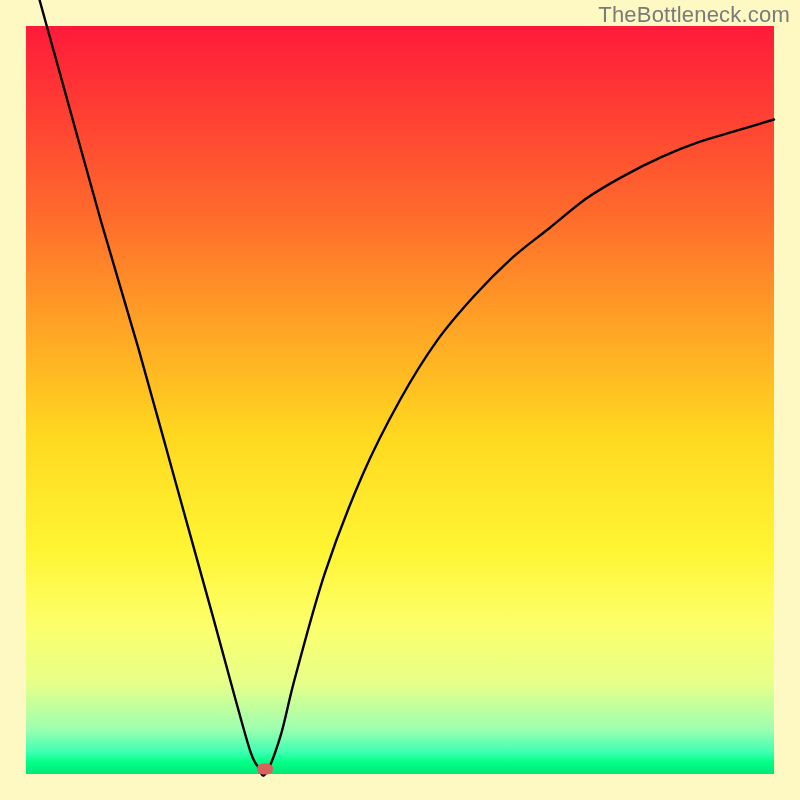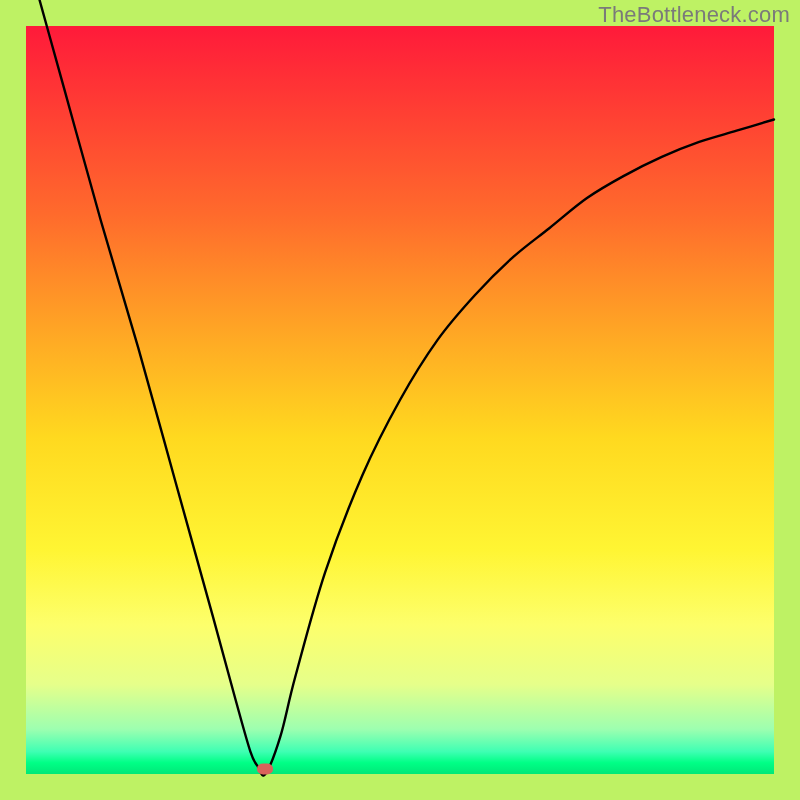--- a/index.html
+++ b/index.html
@@ -9,21 +9,21 @@
     height: 800px;
     background: #000;
     overflow: hidden;
   }
   .frame {
     position: absolute;
     left: 0;
     top: 0;
     width: 800px;
     height: 800px;
-    background: #bef264;
+    background: #fef9c3;
   }
   .plot-area {
     position: absolute;
     left: 26px;
     top: 26px;
     width: 748px;
     height: 748px;
     background: linear-gradient(to bottom,
       #ff1a3a 0%,
       #ff3a34 10%,

